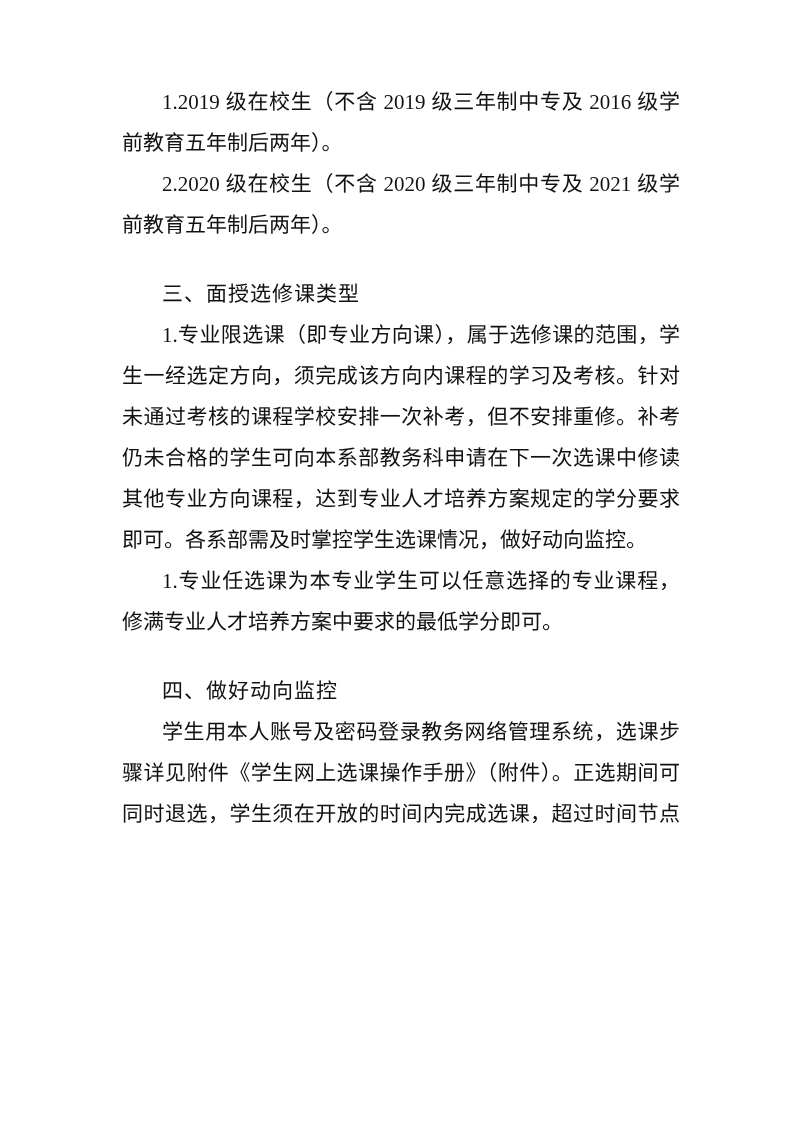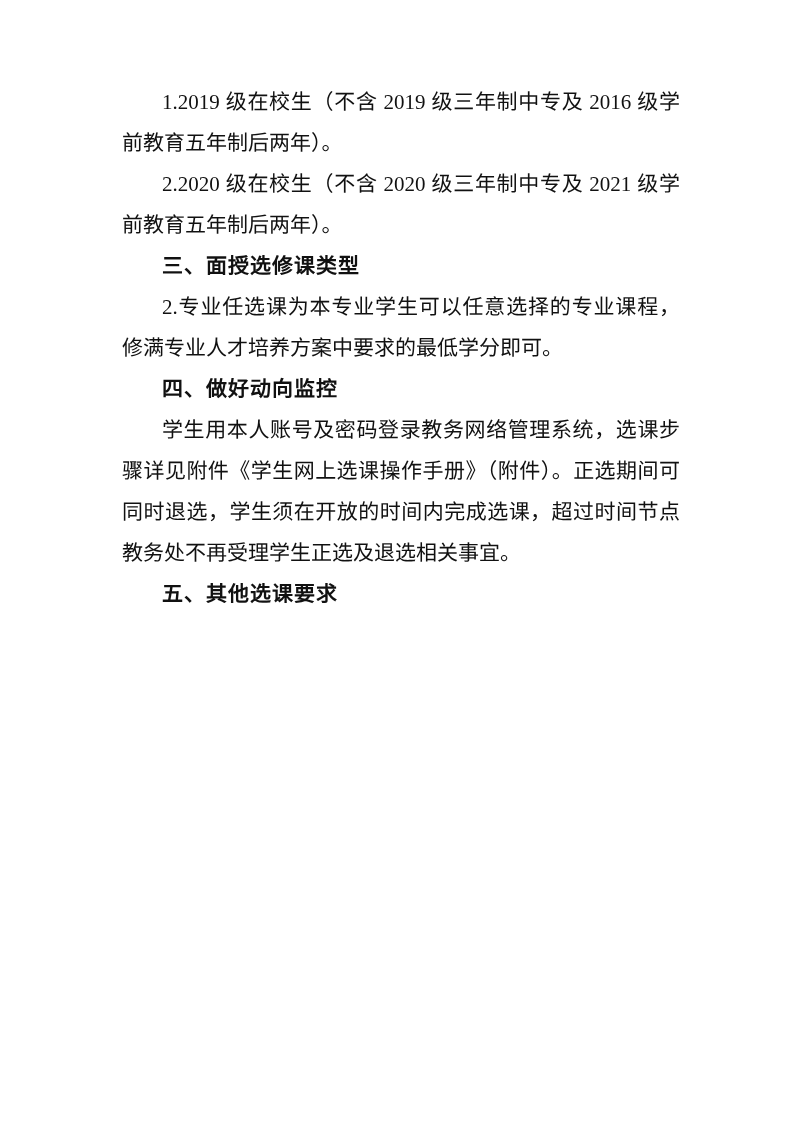--- a/index.html
+++ b/index.html
@@ -26,22 +26,23 @@
   .content h2 {
     margin: 0;
     font-size: 21px;
     line-height: 41px;
     text-align: justify;
     text-indent: 40px;
     font-weight: normal;
     word-break: break-all;
   }
   .content h2.heading {
-    font-weight: bold;
+    font-weight: normal;
     letter-spacing: 1px;
+    margin-top: 28px;
   }
   .heading-3 { margin-top: 4px; }
   .para-5   { margin-top: 5px; }
   .page-number {
     position: absolute;
     left: 138px;
     top: 1016px;
     font-size: 19px;
     line-height: 24px;
     letter-spacing: 3px;
@@ -49,20 +50,21 @@
   }
 </style>
 </head>
 <body>
 
 <div class="page">
   <div class="content">
     <p class="para-0">1.2019 级在校生（不含 2019 级三年制中专及 2016 级学前教育五年制后两年）。</p>
     <p class="para-1">2.2020 级在校生（不含 2020 级三年制中专及 2021 级学前教育五年制后两年）。</p>
     <h2 class="heading heading-3">三、面授选修课类型</h2>
-    <p class="para-5">2.专业任选课为本专业学生可以任意选择的专业课程，修满专业人才培养方案中要求的最低学分即可。</p>
+    <p class="para-3">1.专业限选课（即专业方向课），属于选修课的范围，学生一经选定方向，须完成该方向内课程的学习及考核。针对未通过考核的课程学校安排一次补考，但不安排重修。补考仍未合格的学生可向本系部教务科申请在下一次选课中修读其他专业方向课程，达到专业人才培养方案规定的学分要求即可。各系部需及时掌控学生选课情况，做好动向监控。</p>
+    <p class="para-5">1.专业任选课为本专业学生可以任意选择的专业课程，修满专业人才培养方案中要求的最低学分即可。</p>
     <h2 class="heading">四、做好动向监控</h2>
     <p class="para-8">学生用本人账号及密码登录教务网络管理系统，选课步骤详见附件《学生网上选课操作手册》（附件）。正选期间可同时退选，学生须在开放的时间内完成选课，超过时间节点教务处不再受理学生正选及退选相关事宜。</p>
     <h2 class="heading">五、其他选课要求</h2>
   </div>
 
   <div class="page-number">- 2 -</div>
 </div>
 
 </body></html>

